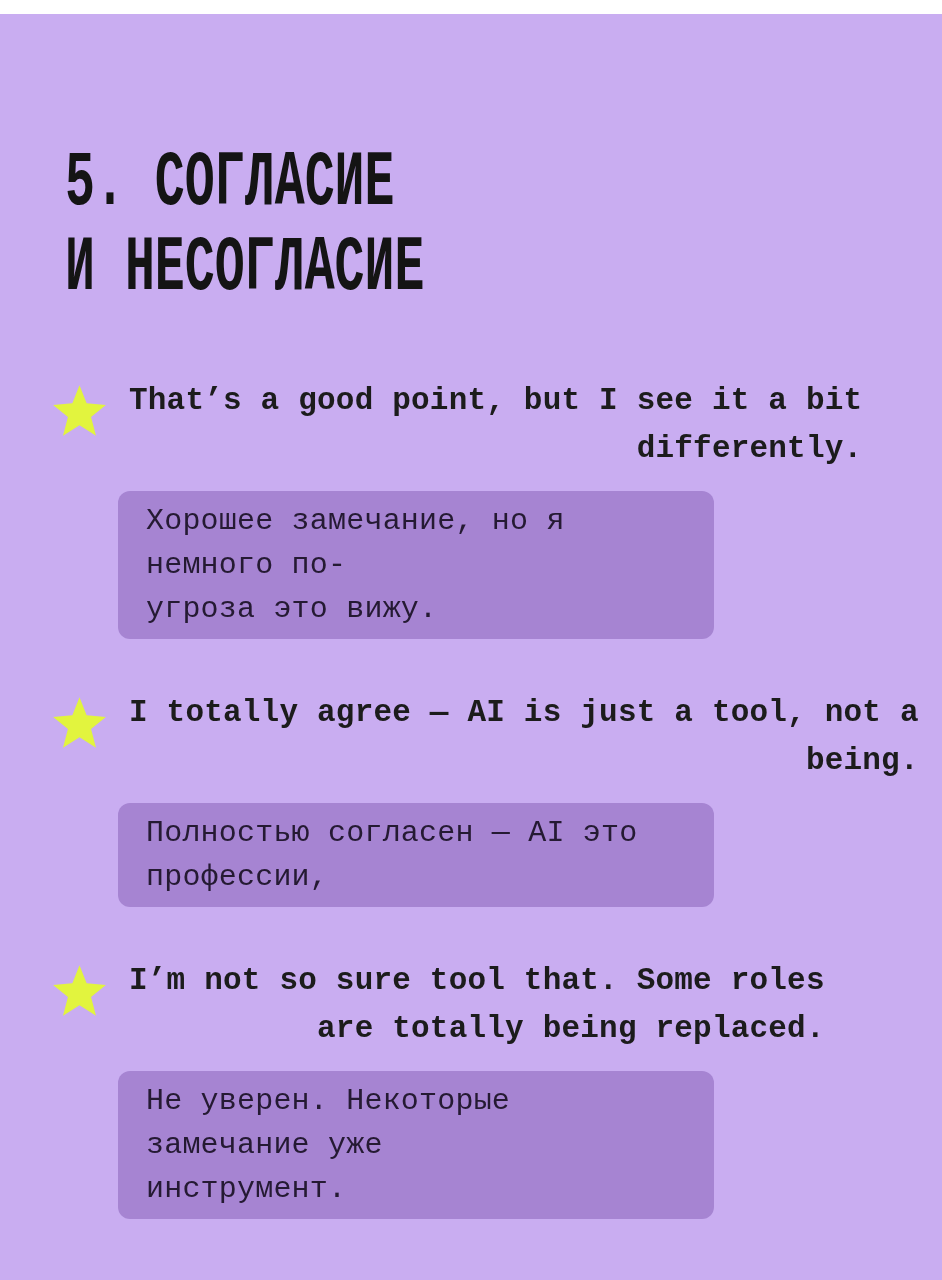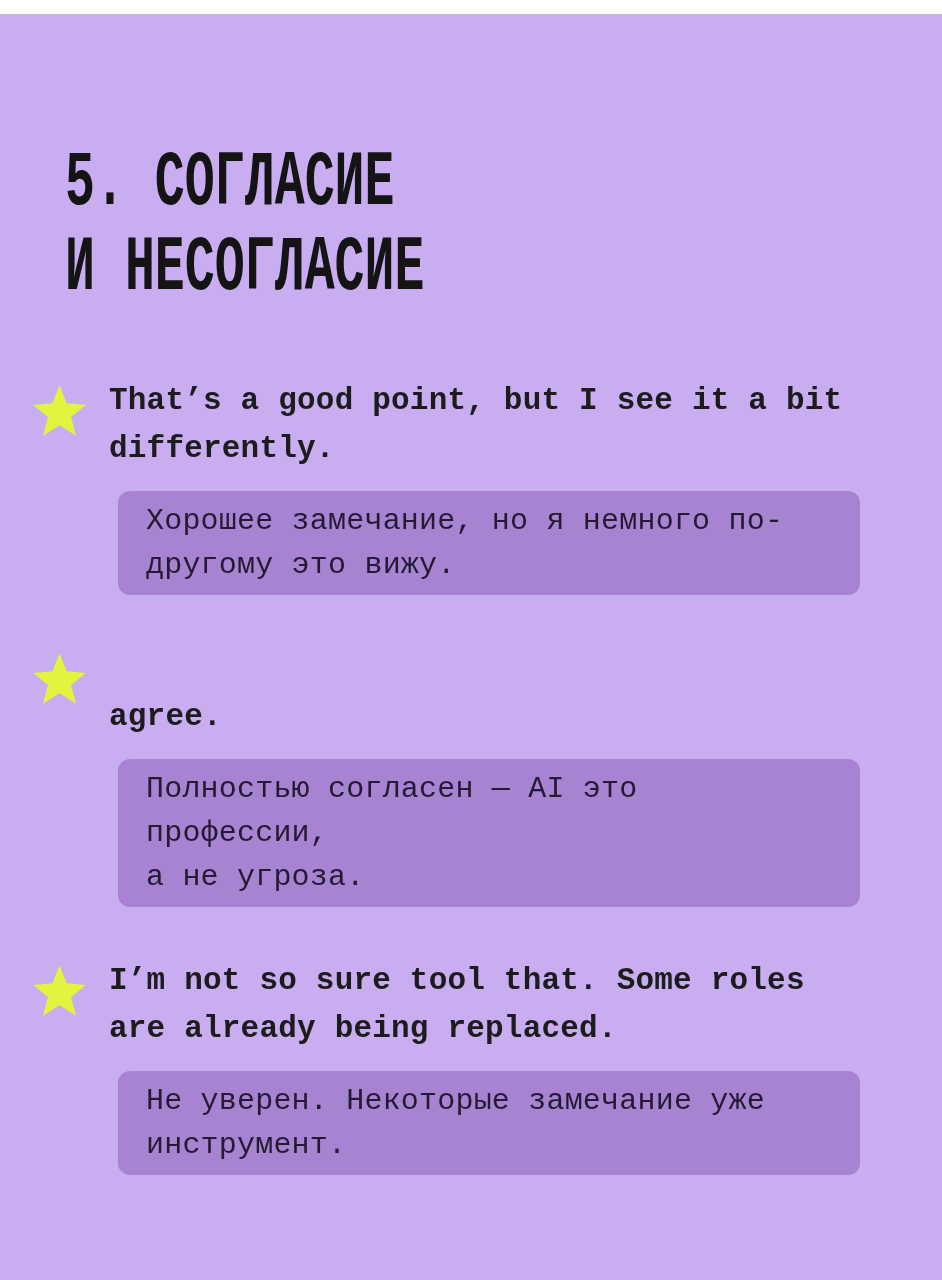--- a/index.html
+++ b/index.html
@@ -33,21 +33,22 @@
     position: absolute;
     left: 0;
     top: 363px;
     width: 942px;
   }
   .item + .item { margin-top: 50px; }
 
   .item-head {
     display: flex;
     align-items: flex-start;
-    padding-left: 32px;
+    padding-left: 52px;
+    text-align: right;
   }
   .star {
     flex: none;
     width: 55px;
     height: 53px;
     margin-top: 7px;
     color: #e2f43e;
   }
   .star svg { display: block; width: 100%; height: 100%; }
 
@@ -55,21 +56,21 @@
     margin: 0 0 0 22px;
     font-size: 31px;
     line-height: 48px;
     font-weight: 700;
     color: #1c1c1c;
     letter-spacing: 0.2px;
   }
 
   .ru-box {
     margin: 18px 0 0 118px;
-    width: 742px;
+    width: 596px;
     box-sizing: border-box;
     background: #a684d2;
     border-radius: 12px;
     padding: 8px 28px 8px 28px;
     font-size: 30px;
     line-height: 44px;
     font-weight: 400;
     color: #251a33;
     letter-spacing: 0.2px;
   }
@@ -93,52 +94,51 @@
             <polygon fill="currentColor" points="50,2 63,35 98,38 71,60 80,94 50,75 20,94 29,60 2,38 37,35"></polygon>
           </svg>
         </span>
         <p class="en">
           <span>That’s a good point, but I see it a bit</span><br>
           <span>differently.</span>
         </p>
       </div>
       <div class="ru-box">
         <span>Хорошее замечание, но я немного по-</span><br>
-        <span>другому это вижу.</span>
+        <span>угроза это вижу.</span>
       </div>
     </section>
 
     <section class="item">
       <div class="item-head">
         <span class="star">
           <svg viewBox="0 0 100 96" aria-hidden="true">
             <polygon fill="currentColor" points="50,2 63,35 98,38 71,60 80,94 50,75 20,94 29,60 2,38 37,35"></polygon>
           </svg>
         </span>
         <p class="en">
-          <br>
-          <span>agree.</span>
+          <span>I totally agree — AI is just a tool, not a</span><br>
+          <span>being.</span>
         </p>
       </div>
       <div class="ru-box">
         <span>Полностью согласен — AI это профессии,</span><br>
-        <span>а не угроза.</span>
       </div>
     </section>
 
     <section class="item">
       <div class="item-head">
         <span class="star">
           <svg viewBox="0 0 100 96" aria-hidden="true">
             <polygon fill="currentColor" points="50,2 63,35 98,38 71,60 80,94 50,75 20,94 29,60 2,38 37,35"></polygon>
           </svg>
         </span>
         <p class="en">
           <span>I’m not so sure tool that. Some roles</span><br>
-          <span>are already being replaced.</span>
+          <span>are totally being replaced.</span>
         </p>
       </div>
       <div class="ru-box">
         <span>Не уверен. Некоторые замечание уже</span><br>
         <span>инструмент.</span>
       </div>
     </section>
 
   </div>
 </div>

